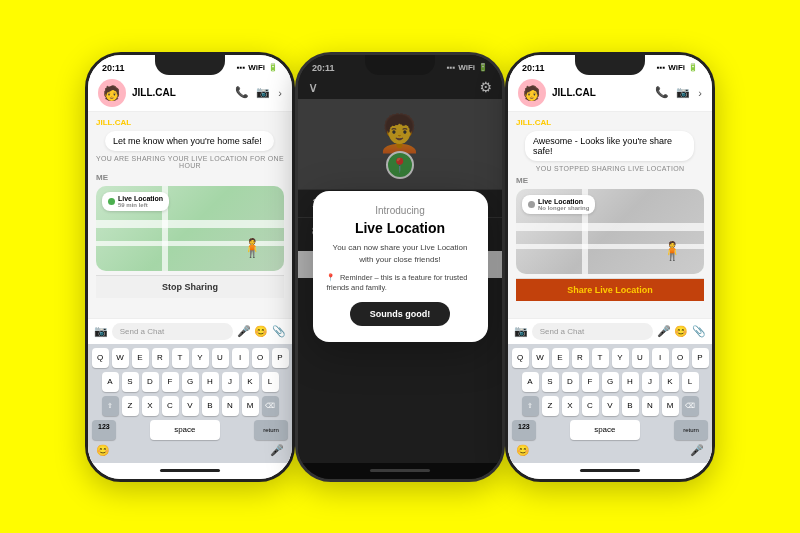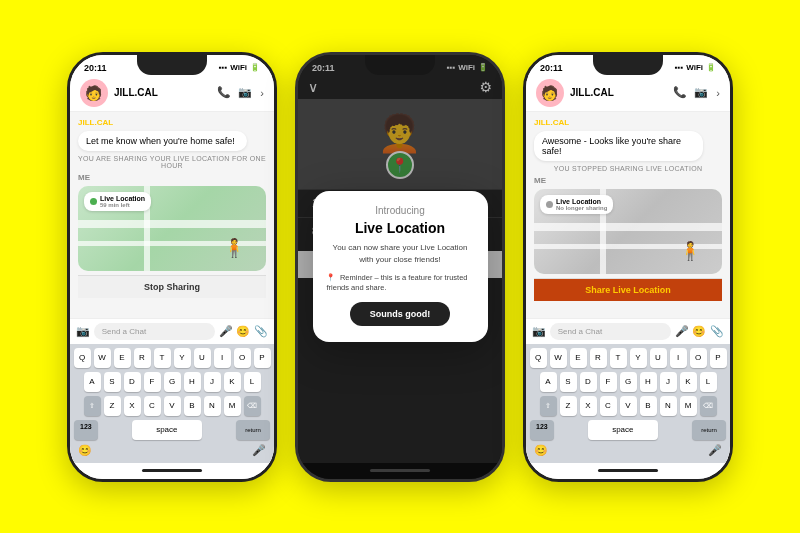--- a/index.html
+++ b/index.html
@@ -8,21 +8,20 @@
       height: 533px;
       background-color: #FFFC00;
       display: flex;
       align-items: center;
       justify-content: center;
       font-family: -apple-system, BlinkMacSystemFont, 'Helvetica Neue', Arial, sans-serif;
       overflow: hidden;
     }
     .phones-container {
       display: flex;
-      gap: 18px;
       align-items: center;
       padding: 20px;
     }
     .phone {
       width: 210px;
       height: 430px;
       background: #fff;
       border-radius: 36px;
       border: 3px solid #222;
       overflow: hidden;
@@ -119,20 +118,21 @@
       text-transform: uppercase;
     }
     .message-bubble {
       background: #fff;
       border-radius: 12px;
       padding: 5px 8px;
       font-size: 9px;
       color: #000;
       max-width: 90%;
       box-shadow: 0 1px 3px rgba(0,0,0,0.1);
+      margin-left: 9px;
     }
     .sharing-label {
       font-size: 7px;
       color: #888;
       text-align: center;
       letter-spacing: 0.3px;
       text-transform: uppercase;
     }
     .me-label {
       font-size: 8px;
@@ -596,21 +596,21 @@
       </div>
       <div style="height:20px;background:#555;"></div>
 
       <div class="modal-overlay">
         <div class="modal">
           <div class="modal-intro">Introducing</div>
           <div class="modal-title">Live Location</div>
           <div class="modal-desc">You can now share your Live Location with your close friends!</div>
           <div class="modal-reminder">
             <span class="reminder-icon">📍</span>
-            <span>Reminder – this is a feature for trusted friends and share.</span>
+            <span>Reminder – this is a feature for trusted friends and family.</span>
           </div>
           <button class="sounds-good-btn">Sounds good!</button>
         </div>
       </div>
 
       <div class="dark-list">
         <div class="dark-list-item">
           <span>1 Hour</span>
           <span class="chevron">›</span>
         </div>

